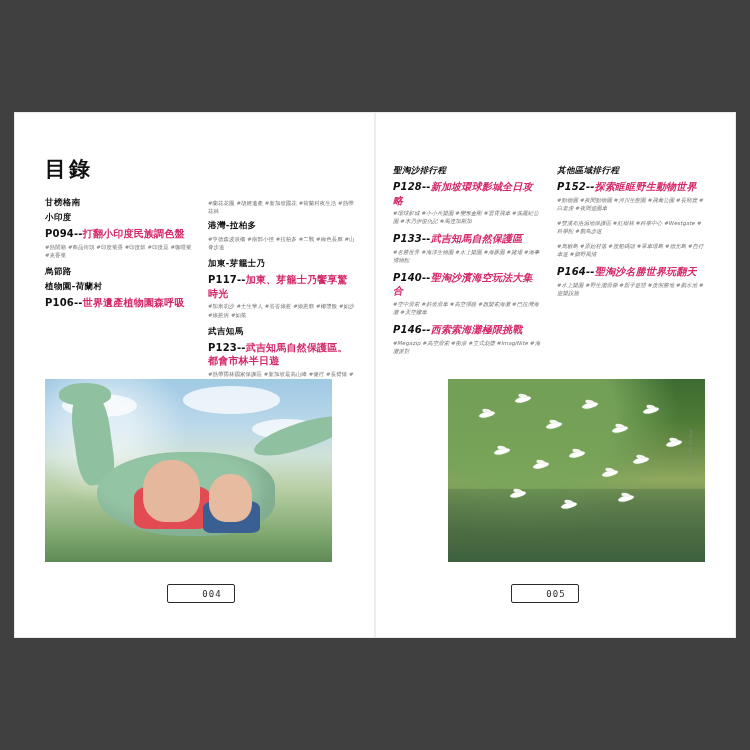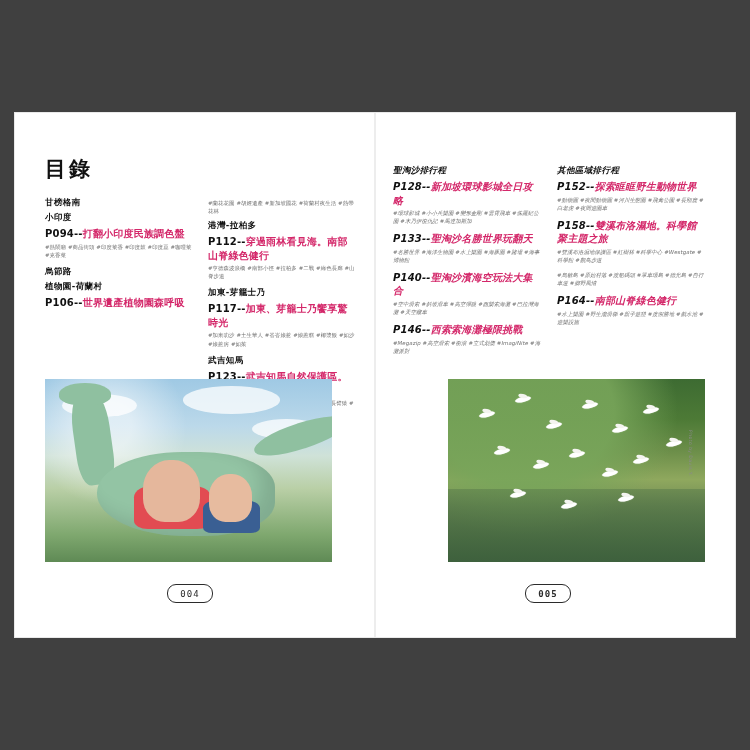--- a/index.html
+++ b/index.html
@@ -159,29 +159,29 @@
     position:absolute;left:0;right:0;bottom:0;height:40%;
     background:linear-gradient(to bottom, rgba(90,125,75,.55), rgba(60,95,60,.9));
   }
 
   
   .folio{
     position:absolute;
     bottom:34px;
     width:44px;height:17px;
     border:1px solid #2b2b2b;
-    border-radius:9px;
+    border-radius:2px;
     font-family:"DejaVu Sans Mono", monospace;
     font-size:9px;
     letter-spacing:1px;
     color:#2b2b2b;
-    display:flex;align-items:center;justify-content:center;
+    display:flex;align-items:center;justify-content:center;padding-left:22px;
   }
   .folio-l{left:152px;}
-  .folio-r{right:164px;font-weight:bold;}
+  .folio-r{right:156px;}
 
   .credit{
     position:absolute;
     right:12px; bottom:86px;
     font-size:4.6px;
     color:#8a8a8a;
     writing-mode:vertical-rl;
     letter-spacing:.4px;
   }
 </style>
@@ -216,23 +216,20 @@
             </div>
           </div>
         </div>
 
         <div class="col">
           <div class="subs">#蘭花花園 #胡姬遺產 #新加坡國花 #荷蘭村夜生活 #熱帶花林</div>
           <div class="hr-soft"></div>
 
           <div class="sec-head">港灣-拉柏多</div>
           <div class="entry">
-            <div class="entry-line">
-              <span class="pg">P112</span><span class="dash">--</span><span class="tt">穿過雨林看見海。南部山脊綠色健行</span>
-            </div>
             <div class="subs">#亨德森波浪橋 #南部小徑 #拉柏多 #二戰 #綠色長廊 #山脊步道</div>
           </div>
 
           <div class="sec-head">加東-芽籠士乃</div>
           <div class="entry">
             <div class="entry-line">
               <span class="pg">P117</span><span class="dash">--</span><span class="tt">加東、芽籠士乃饗享驚時光</span>
             </div>
             <div class="subs">#加東叻沙 #土生華人 #峇峇娘惹 #娘惹糕 #椰漿飯 #如沙 #娘惹房 #如茱</div>
           </div>
@@ -274,21 +271,21 @@
 
           <div class="entry">
             <div class="entry-line">
               <span class="pg">P128</span><span class="dash">--</span><span class="tt">新加坡環球影城全日攻略</span>
             </div>
             <div class="subs">#環球影城 #小小兵樂園 #變形金剛 #雲霄飛車 #侏羅紀公園 #木乃伊復仇記 #馬達加斯加</div>
           </div>
 
           <div class="entry">
             <div class="entry-line">
-              <span class="pg">P133</span><span class="dash">--</span><span class="tt">聖淘沙名勝世界玩翻天</span>
+              <span class="pg">P133</span><span class="dash">--</span><span class="tt">武吉知馬自然保護區</span>
             </div>
             <div class="subs">#名勝世界 #海洋生物園 #水上樂園 #海豚園 #賭場 #海事博物館</div>
           </div>
 
           <div class="entry">
             <div class="entry-line">
               <span class="pg">P140</span><span class="dash">--</span><span class="tt">聖淘沙濱海空玩法大集合</span>
             </div>
             <div class="subs">#空中滑索 #斜坡滑車 #高空彈跳 #西樂索海灘 #巴拉灣海灘 #天空纜車</div>
           </div>
@@ -305,33 +302,30 @@
           <div class="sec-head">其他區域排行程</div>
 
           <div class="entry">
             <div class="entry-line">
               <span class="pg">P152</span><span class="dash">--</span><span class="tt">探索眶眶野生動物世界</span>
             </div>
             <div class="subs">#動物園 #夜間動物園 #河川生態園 #飛禽公園 #長頸鹿 #白老虎 #夜間遊園車</div>
           </div>
 
           <div class="entry">
-            <div class="entry-line">
-              <span class="pg">P158</span><span class="dash">--</span><span class="tt">雙溪布洛濕地。科學館聚主題之旅</span>
-            </div>
             <div class="subs">#雙溪布洛濕地保護區 #紅樹林 #科學中心 #Westgate #科學館 #觀鳥步道</div>
           </div>
 
           <div class="entry">
             <div class="subs">#烏敏島 #原始村落 #渡船碼頭 #單車環島 #德光島 #自行車道 #鄉野風情</div>
           </div>
 
           <div class="entry">
             <div class="entry-line">
-              <span class="pg">P164</span><span class="dash">--</span><span class="tt">南部山脊綠色健行</span>
+              <span class="pg">P164</span><span class="dash">--</span><span class="tt">聖淘沙名勝世界玩翻天</span>
             </div>
             <div class="subs">#水上樂園 #野生溜滑梯 #親子遊憩 #度假勝地 #戲水池 #遊樂設施</div>
           </div>
         </div>
 
       </div>
 
       <div class="photo photo-r">
         <div class="water"></div>
         <div class="bird" style="left:12%;top:18%;"></div>

